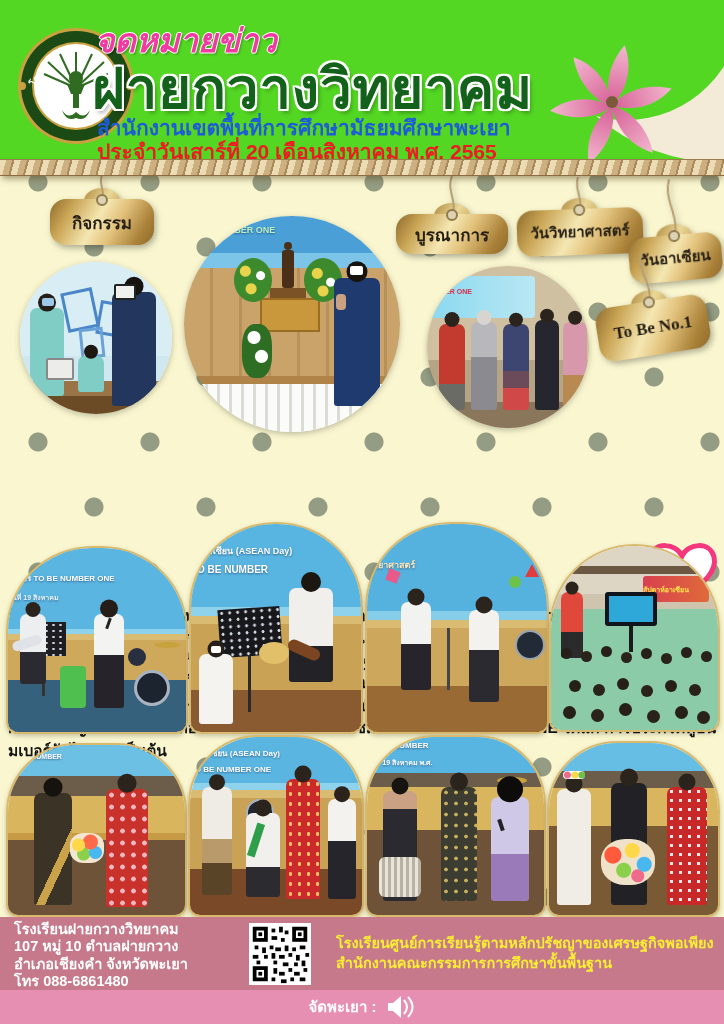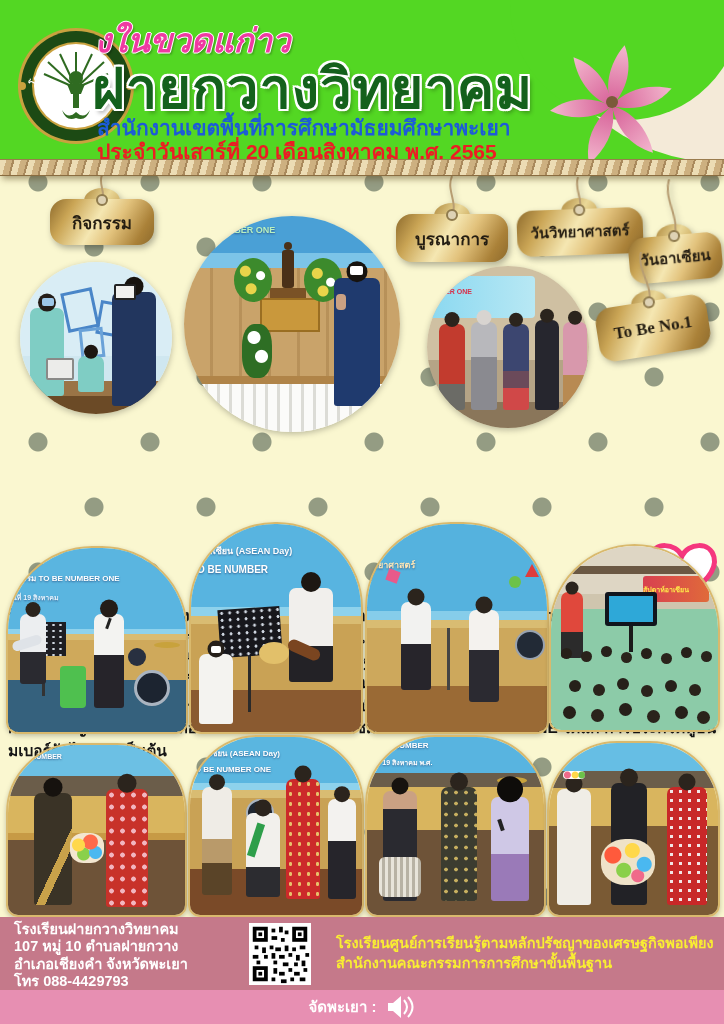--- a/index.html
+++ b/index.html
@@ -137,37 +137,37 @@
           <line x1="60" y1="62" x2="32" y2="36"></line>
         <line x1="60" y1="62" x2="88" y2="36"></line>
           <line x1="60" y1="62" x2="28" y2="48"></line>
         <line x1="60" y1="62" x2="92" y2="48"></line>
       </g>
       <circle cx="60" cy="52" r="7" fill="#2f6b21"></circle>
       <path d="M51 58 h18 l-4 10 h-10 z" fill="#2f6b21"></path>
       <rect x="57" y="66" width="6" height="16" fill="#2f6b21"></rect>
       <path d="M46 84 q6 10 14 2 q8 8 14 -2 q-4 12 -14 8 q-10 4 -14 -8 z" fill="#2f6b21"></path>
     </svg>
-    <div class="nl-title">งในขวดแก่าว</div>
+    <div class="nl-title">จดหมายข่าว</div>
     <div class="school-title">ฝายกวางวิทยาคม</div>
     <div class="sub-blue">สำนักงานเขตพื้นที่การศึกษามัธยมศึกษาพะเยา</div>
     <div class="sub-red">ประจำวันเสาร์ที่ 20 เดือนสิงหาคม พ.ศ. 2565</div>
   </div>
 
   <div class="rope"></div>
 
   <div class="main">
 
     <div class="tag" style="left:50px;top:25px;width:104px;height:46px;">
       <svg class="string" width="20" height="26" viewBox="0 0 20 26">
           <path d="M10 0 C 6 9, 14 17, 10 26"></path>
         </svg>
       <div class="tag-body" style="font-size:17px;">กิจกรรม</div>
     </div>
-    <div class="tag" style="left:396px;top:40px;width:112px;height:48px;">
+    <div class="tag" style="left:396px;top:40px;width:112px;height:40px;">
       <svg class="string" width="20" height="40" viewBox="0 0 20 40">
           <path d="M10 0 C 4 14, 16 26, 10 40"></path>
         </svg>
       <div class="tag-body" style="font-size:17px;">บูรณาการ</div>
     </div>
     <div class="tag" style="left:517px;top:35px;width:126px;height:46px;transform:rotate(-2deg);">
       <svg class="string" width="20" height="34" viewBox="0 0 20 34">
           <path d="M10 0 C 5 12, 15 22, 10 34"></path>
         </svg>
       <div class="tag-body" style="font-size:15px;">วันวิทยาศาสตร์</div>
@@ -234,21 +234,21 @@
       <svg width="76" height="64" viewBox="0 0 76 64">
         <path d="M38 16 C32 3 10 1 6 17 C2 33 21 46 38 60 C55 46 74 33 70 17 C66 1 44 3 38 16 Z" fill="#ffffff" stroke="#f5377e" stroke-width="5"></path>
       </svg>
       <div class="heart-label">หน้าที่3</div>
     </div>
 
     <div class="article">วันที่ 19 สิงหาคม 2565  โรงเรียนฝายกวางวิทยาคม  นำโดยนายรุ่งสุริยา ฟ้าเลิศ ผู้อำนวยการสถานศึกษา เป็นประธานเปิดกิจกรรมบูรณาการวันวิทยาศาสตร์  วันอาเซียนและ TO BE NUMBER ONE  ซึ่งประกอบด้วยกิจกรรมหลากหลายให้นักเรียนได้เรียนรู้เป็นฐาน เช่น ฐานการเรียนรู้วิทยาศาสตร์ ได้แก่  ฟองสบู่ยักษ์  จุดไฟด้วยน้ำตาล  สีเต้นระบำ  ชาใบกาแฟ  เรือบรรทุก  สะพานแห่งอิสรภาพ  เทคโนฯคอมฯ  ภูเขาไฟลาวา  สายรุ้งในขวดแก้ว ต้นไม้เปลี่ยนสี  การเกิดเมฆในขวด ฯลฯ  การประกวดชุดรีไซเคิล   ฐานการเรียนรู้สังคมศึกษาฯ ได้แก่ การตอบปัญหาแฟนพันธ์แท้อาเซียน  และกิจกรรมจากชมรม TO BE NUMBER ONE ได้แก่ การประกวดทูบีนัมเบอร์วันไอดอล เป็นต้น</div>
 
     <div class="arch" style="left:6px;top:372px;width:178px;height:184px;">
       <div class="sc" style="background:linear-gradient(180deg,#5ab5e0 0 44%,#8ed2ec 44% 47%,#d9bc72 47% 50%,#cfa95b 50% 72%,#35617d 72%);"></div>
-      <div class="bt" style="top:24px;font-size:8px;">กิจกรรม TO BE NUMBER ONE</div>
+      <div class="bt" style="top:24px;font-size:8px;">กิสายร TO BE NUMBER ONE</div>
       <div class="bt" style="top:44px;font-size:7px;color:#e8f6ff;">วันที่ 19 สิงหาคม</div>
       <div class="abs" style="left:14px;top:74px;width:44px;height:34px;background:#1d1d22;background-image:radial-gradient(#cfd6e0 1px,rgba(0,0,0,0) 1.5px);background-size:7px 6px;"></div>
       <div class="abs" style="left:34px;top:108px;width:3px;height:40px;background:#333;"></div>
       <div class="abs" style="left:52px;top:118px;width:26px;height:42px;background:#4fc04f;border-radius:4px;"></div>
       <div class="psn" style="left:12px;top:66px;width:26px;height:70px;background:linear-gradient(180deg,#eceef0 0 55%,#2a2a30 55%);--hw:15px;"></div>
       <div class="abs" style="left:4px;top:90px;width:30px;height:10px;background:#dfe3e8;border-radius:5px;transform:rotate(-18deg);"></div>
       <div class="psn" style="left:86px;top:66px;width:30px;height:94px;background:linear-gradient(180deg,#f3f3f1 0 44%,#26242a 44%);--hw:18px;--hair:#241d18;"></div>
       <div class="abs" style="left:99px;top:70px;width:3px;height:11px;background:#222;transform:rotate(20deg);"></div>
       <div class="abs" style="left:126px;top:122px;width:30px;height:30px;border-radius:50%;background:#1c2430;border:3px solid #aab4c0;"></div>
       <div class="abs" style="left:120px;top:100px;width:18px;height:18px;border-radius:50%;background:#283040;"></div>
@@ -340,21 +340,21 @@
            background:radial-gradient(circle at 22% 35%,#ff5a3c 0 8px,rgba(0,0,0,0) 9px),radial-gradient(circle at 58% 25%,#ffd84a 0 7px,rgba(0,0,0,0) 8px),radial-gradient(circle at 80% 55%,#4ab8f0 0 7px,rgba(0,0,0,0) 8px),radial-gradient(circle at 42% 68%,#8ad04a 0 7px,rgba(0,0,0,0) 8px),radial-gradient(circle at 68% 80%,#f06a8a 0 6px,rgba(0,0,0,0) 7px),#efe2c8;"></div>
       <div class="psn" style="left:118px;top:44px;width:40px;height:118px;background:#c82828;background-image:radial-gradient(#f2e6e6 1.5px,rgba(0,0,0,0) 2px);background-size:9px 9px;--hw:17px;"></div>
     </div>
   </div>
 
   <div class="foot1">
     <div class="addr">
       <div>โรงเรียนฝายกวางวิทยาคม</div>
       <div>107 หมู่ 10 ตำบลฝายกวาง</div>
       <div>อำเภอเชียงคำ จังหวัดพะเยา</div>
-      <div>โทร 088-4429793</div>
+      <div>โทร 088-6861480</div>
     </div>
     <div class="qr">
       <svg width="62" height="62" viewBox="0 0 33 33">
         <rect x="0" y="0" width="33" height="33" fill="#fff"></rect>
         <g fill="#000">
           <rect x="2" y="2" width="8" height="8"></rect>
             <rect x="23" y="2" width="8" height="8"></rect>
             <rect x="2" y="23" width="8" height="8"></rect>
           <rect x="4" y="4" width="4" height="4" fill="#fff"></rect>
             <rect x="25" y="4" width="4" height="4" fill="#fff"></rect>

